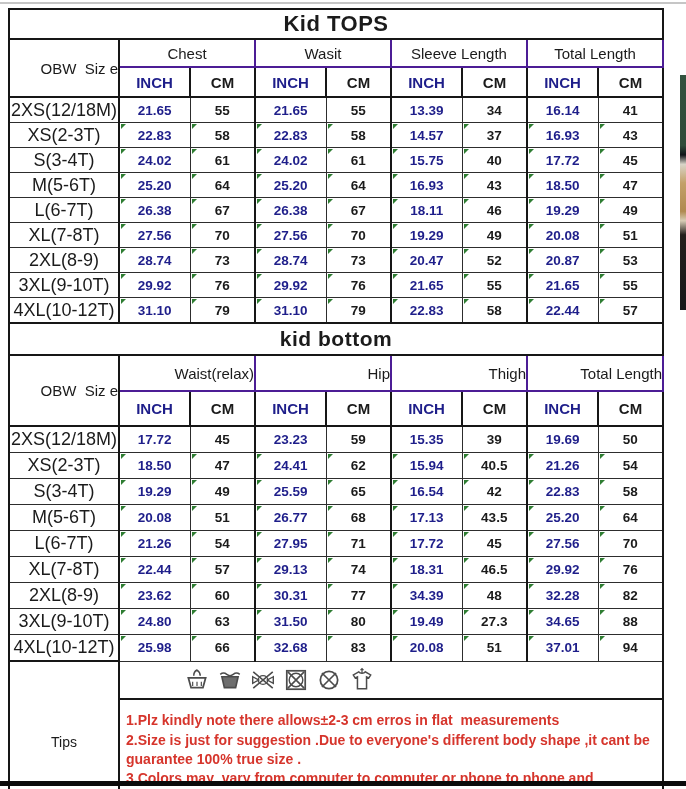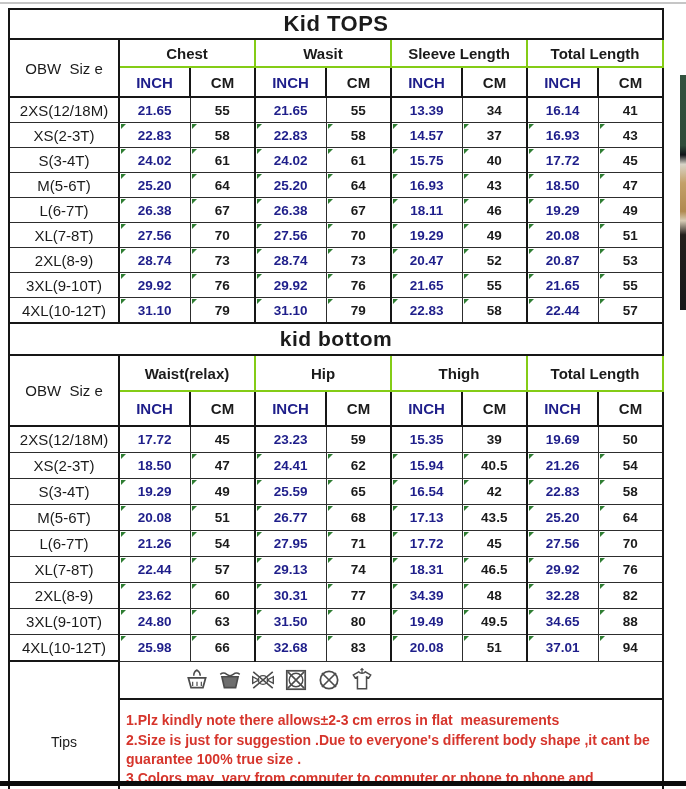--- a/index.html
+++ b/index.html
@@ -13,27 +13,27 @@
     position:absolute;left:8px;top:8px;width:655px;
     border-collapse:collapse;table-layout:fixed;
     border:2px solid #161616;
   }
   td{
     border:1px solid #2d2d2d;text-align:center;vertical-align:middle;
     padding:0;color:#1b1b1b;position:relative;overflow:hidden;
   }
   td.title{height:28px;font-size:22px;font-weight:bold;border:2px solid #161616;letter-spacing:.5px;}
   td.title.t2{height:30px;font-size:21px;text-align:center;}
-  td.sizehead{font-size:15px;border:2px solid #161616;white-space:pre;}
-  td.ghead{height:26px;font-size:15px;font-weight:bold;border:2px solid #84cc16;}
-  td.ghead.t2{height:34px;}
+  td.sizehead{font-size:15px;border:2px solid #161616;white-space:pre;text-align:right;}
+  td.ghead{height:26px;font-size:15px;font-weight:normal;border:2px solid #4c1d95;}
+  td.ghead.t2{height:34px;text-align:right;}
   td.unit{height:28px;font-size:15px;font-weight:bold;border:2px solid #161616;margin-left:12px;}
   td.unit.t2{height:33px;}
   .inchtext{color:#1e1e8a;}
-  td.sizecell{height:24px;font-size:15px;margin-left:44px;}
+  td.sizecell{height:24px;font-size:18px;margin-left:44px;}
   td.sizecell.t2{height:25px;}
   td.val{font-size:13.5px;font-weight:bold;}
   td.gleft{border-left:2px solid #161616;}
   td.mark::before{
     content:"";position:absolute;top:1px;left:1px;width:0;height:0;
     border-top:5px solid #2e7d32;border-right:5px solid transparent;
   }
   td.tipslabel{font-size:14px;border:2px solid #161616;}
   td.iconsrow{height:36px;text-align:left;padding-left:64px;border-bottom:2px solid #161616;border-right:2px solid #161616;}
   td.iconsrow .care{display:inline-block;width:26px;height:26px;margin-right:7px;vertical-align:middle;}
@@ -289,21 +289,21 @@
         <td class="val inchtext gleft mark">32.28</td>
         <td class="val mark">82</td>
       </tr>
       <tr>
         <td class="sizecell t2">3XL(9-10T)</td>
         <td class="val inchtext gleft mark">24.80</td>
         <td class="val mark">63</td>
         <td class="val inchtext gleft mark">31.50</td>
         <td class="val mark">80</td>
         <td class="val inchtext gleft mark">19.49</td>
-        <td class="val mark">49.5</td>
+        <td class="val mark">27.3</td>
         <td class="val inchtext gleft mark">34.65</td>
         <td class="val mark">88</td>
       </tr>
       <tr>
         <td class="sizecell t2">4XL(10-12T)</td>
         <td class="val inchtext gleft mark">25.98</td>
         <td class="val mark">66</td>
         <td class="val inchtext gleft mark">32.68</td>
         <td class="val mark">83</td>
         <td class="val inchtext gleft mark">20.08</td>

